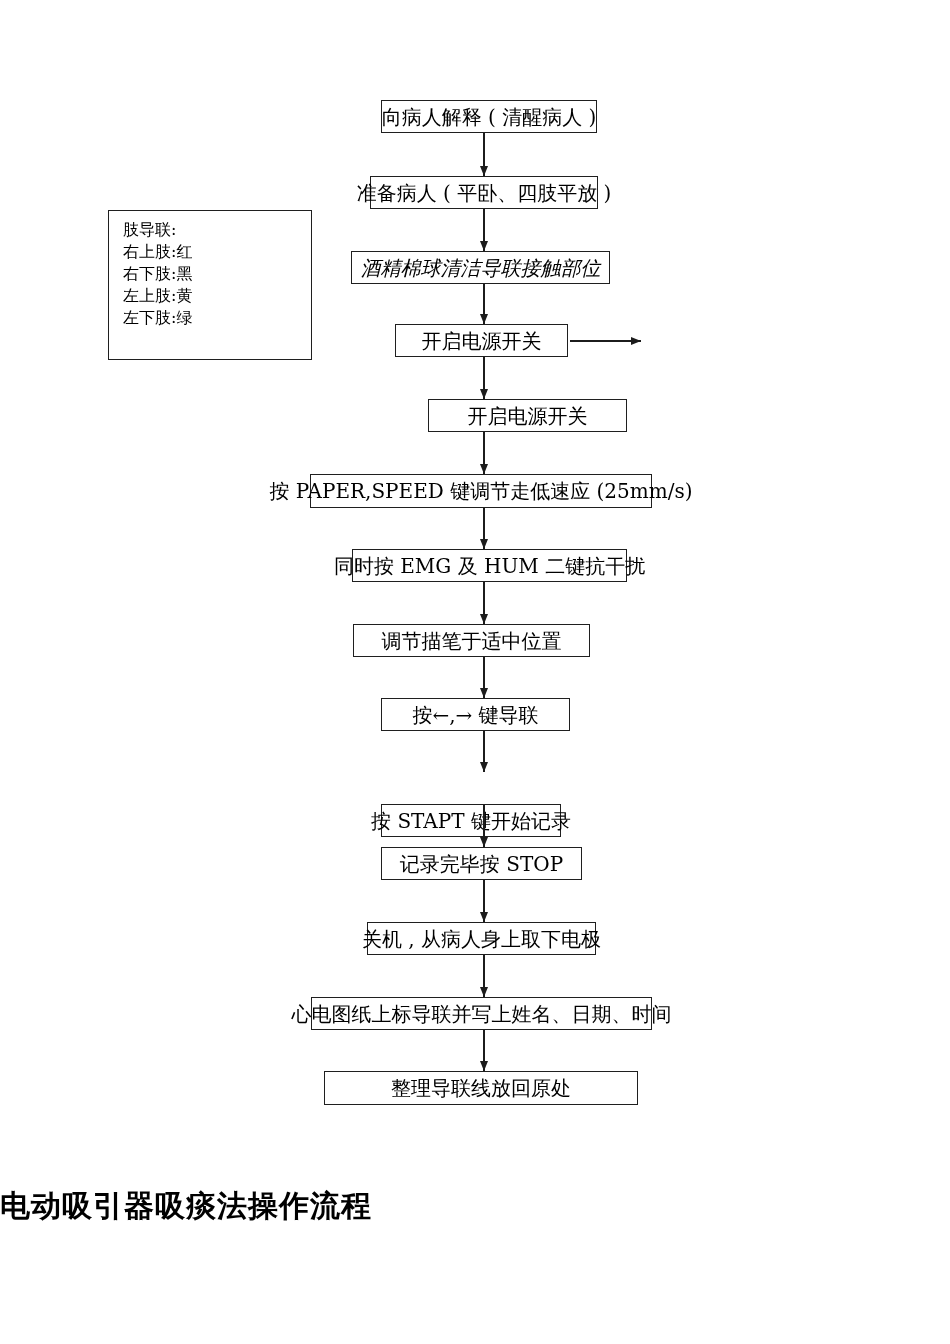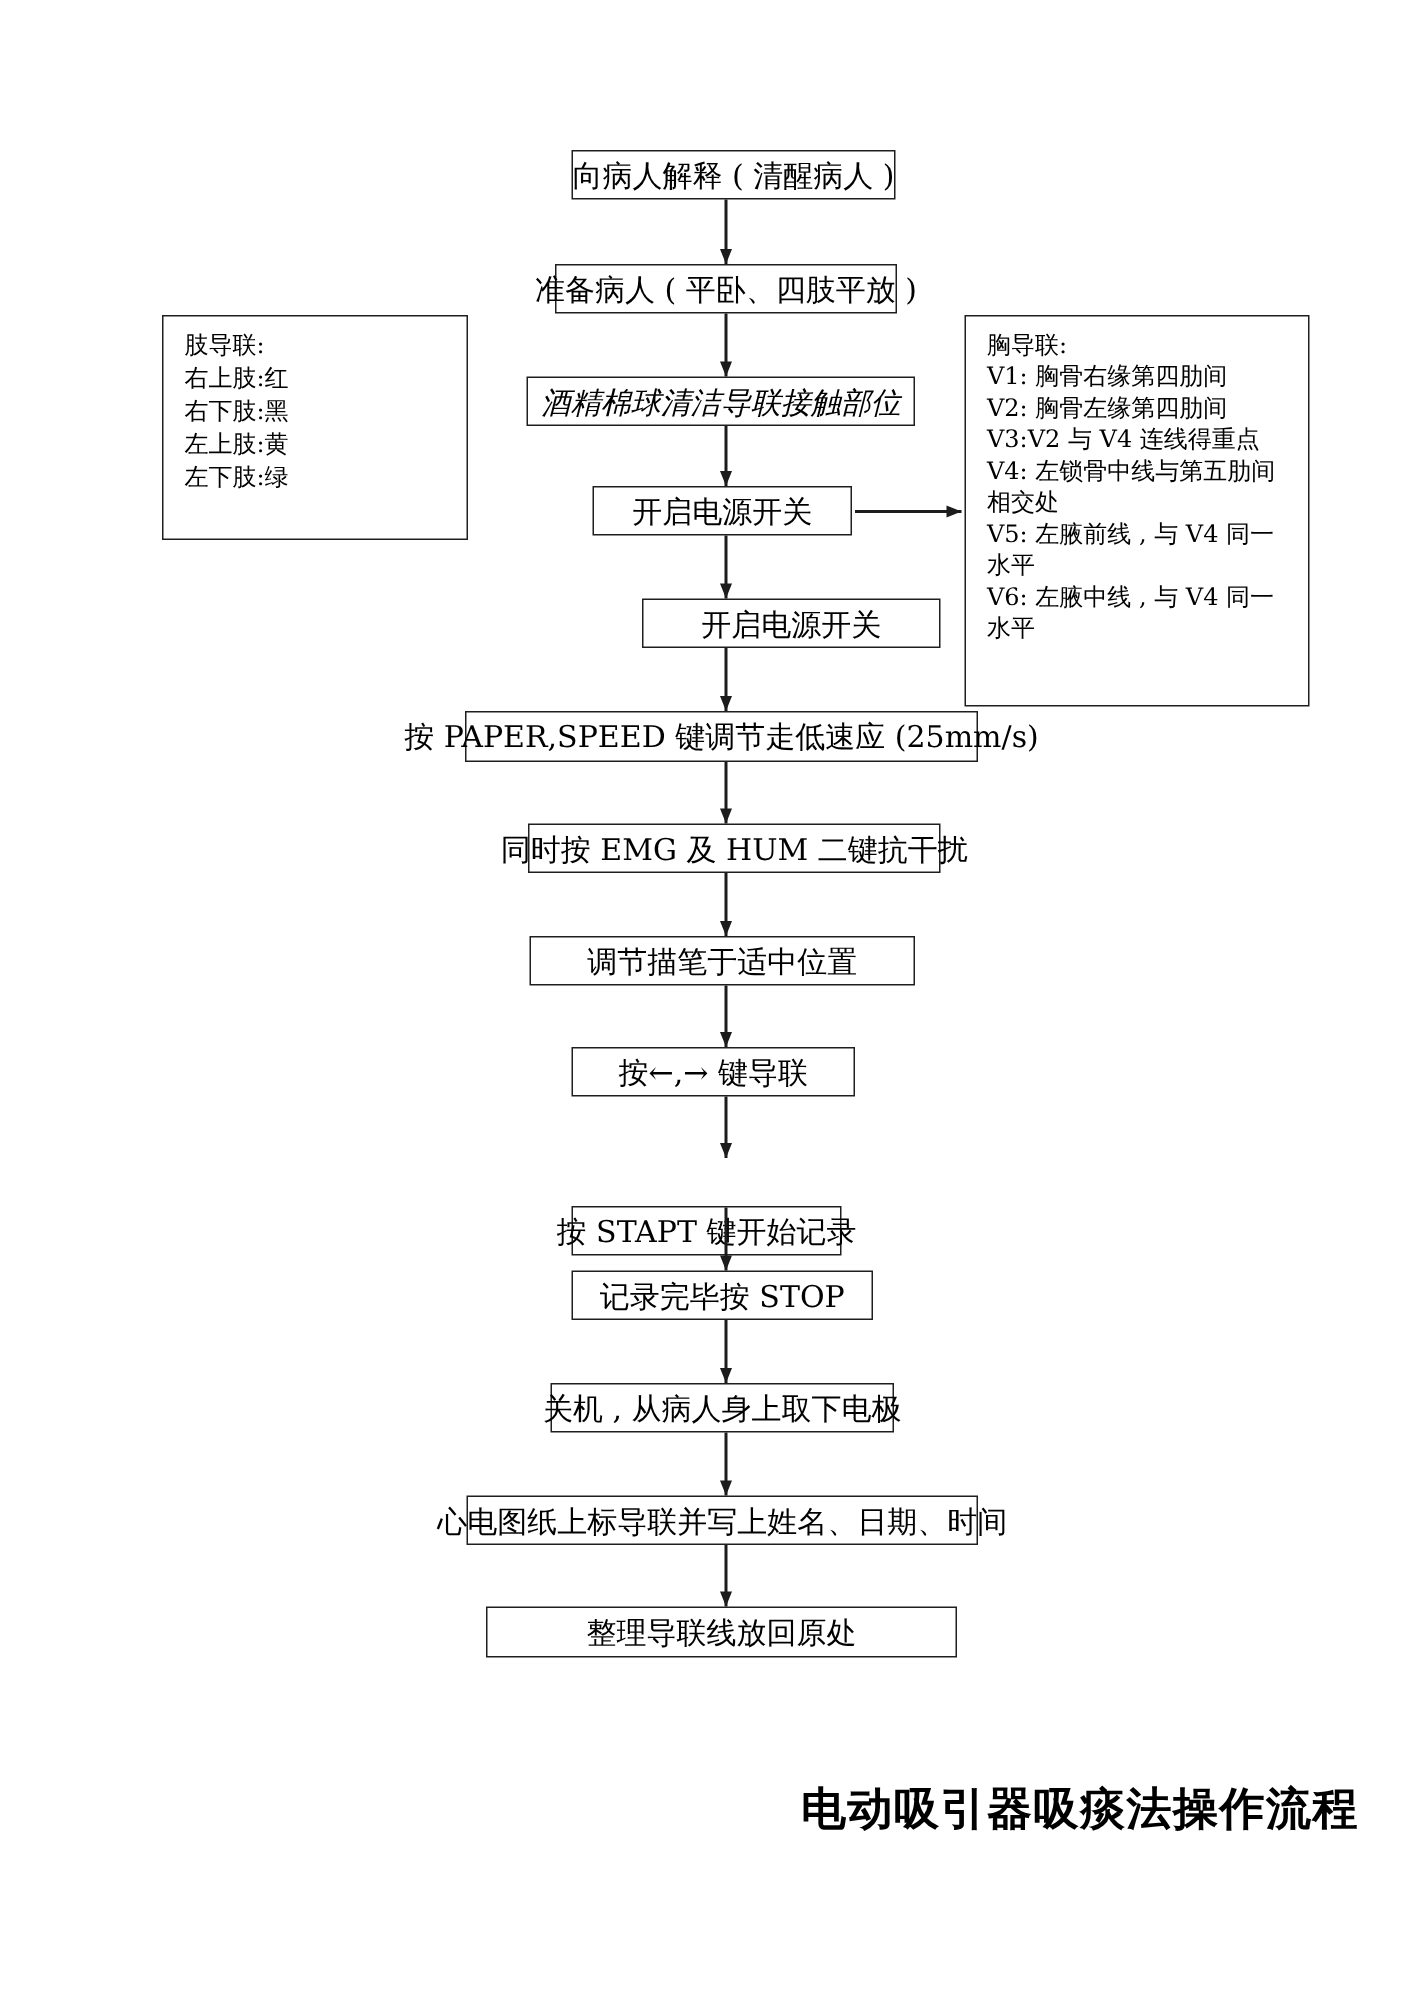--- a/index.html
+++ b/index.html
@@ -24,37 +24,37 @@
     width:0;height:0;border-left:4.5px solid transparent;border-right:4.5px solid transparent;
     border-top:10px solid #1c1c1c;
   }
   .h-arrow{position:absolute;height:1.5px;background:#1c1c1c;}
   .h-arrow::after{
     content:"";position:absolute;top:50%;right:0;transform:translateY(-50%);
     width:0;height:0;border-top:4.5px solid transparent;border-bottom:4.5px solid transparent;
     border-left:10px solid #1c1c1c;
   }
   .bottom-title{
-    position:absolute;left:0;top:1186;width:906px;text-align:right;
+    position:absolute;left:0;top:1186;width:906px;text-align:left;
     font-size:30px;font-weight:700;letter-spacing:1px;
   }
 </style>
 </head>
 <body>
 
 <div class="canvas">
 
   <div class="box" style="left:381px;top:100px;width:216px;height:33px;">向病人解释 ( 清醒病人 )</div>
   <div class="box" style="left:370px;top:176px;width:228px;height:33px;">准备病人 ( 平卧、四肢平放 )</div>
   <div class="box" style="left:351px;top:251px;width:259px;height:33px;font-style:italic;">酒精棉球清洁导联接触部位</div>
   <div class="box" style="left:395px;top:324px;width:173px;height:33px;">开启电源开关</div>
   <div class="box" style="left:383px;top:399px;width:199px;height:33px;margin-left:45px;">开启电源开关</div>
   <div class="box" style="left:310px;top:474px;width:342px;height:34px;">按 PAPER,SPEED 键调节走低速应 (25mm/s)</div>
   <div class="box" style="left:352px;top:549px;width:275px;height:33px;">同时按 EMG 及 HUM 二键抗干扰</div>
-  <div class="box" style="left:353px;top:624px;width:257px;height:33px;">调节描笔于适中位置</div>
+  <div class="box" style="left:353px;top:624px;width:237px;height:33px;">调节描笔于适中位置</div>
   <div class="box" style="left:381px;top:698px;width:189px;height:33px;">按←,→ 键导联</div>
   <div class="box" style="left:381px;top:804px;width:180px;height:33px;">按 STAPT 键开始记录</div>
   <div class="box" style="left:381px;top:847px;width:201px;height:33px;">记录完毕按 STOP</div>
   <div class="box" style="left:367px;top:922px;width:229px;height:33px;">关机 , 从病人身上取下电极</div>
   <div class="box" style="left:311px;top:997px;width:341px;height:33px;">心电图纸上标导联并写上姓名、日期、时间</div>
   <div class="box" style="left:324px;top:1071px;width:314px;height:34px;">整理导联线放回原处</div>
 
   <div class="v-arrow" style="left:483px;top:133px;height:43px;"></div>
   <div class="v-arrow" style="left:483px;top:209px;height:42px;"></div>
   <div class="v-arrow" style="left:483px;top:284px;height:40px;"></div>
@@ -72,25 +72,16 @@
   <div class="h-arrow" style="left:570px;top:340px;width:71px;"></div>
 
   <div class="side-box" style="left:108px;top:210px;width:204px;height:150px;line-height:22px;">
     <span class="ln">肢导联:</span>
     <span class="ln">右上肢:红</span>
     <span class="ln">右下肢:黑</span>
     <span class="ln">左上肢:黄</span>
     <span class="ln">左下肢:绿</span>
   </div>
 
-  <div class="side-box" style="left:643px;top:210px;width:230px;height:261px;">
-    <span class="ln">胸导联:</span>
-    <span class="ln">V1: 胸骨右缘第四肋间</span>
-    <span class="ln">V2: 胸骨左缘第四肋间</span>
-    <span class="ln">V3:V2 与 V4 连线得重点</span>
-    <span class="ln">V4: 左锁骨中线与第五肋间相交处</span>
-    <span class="ln">V5: 左腋前线 , 与 V4 同一水平</span>
-    <span class="ln">V6: 左腋中线 , 与 V4 同一水平</span>
-  </div>
 
   <div class="bottom-title" style="top:1186px;">电动吸引器吸痰法操作流程</div>
 
 </div>
 
 </body></html>

